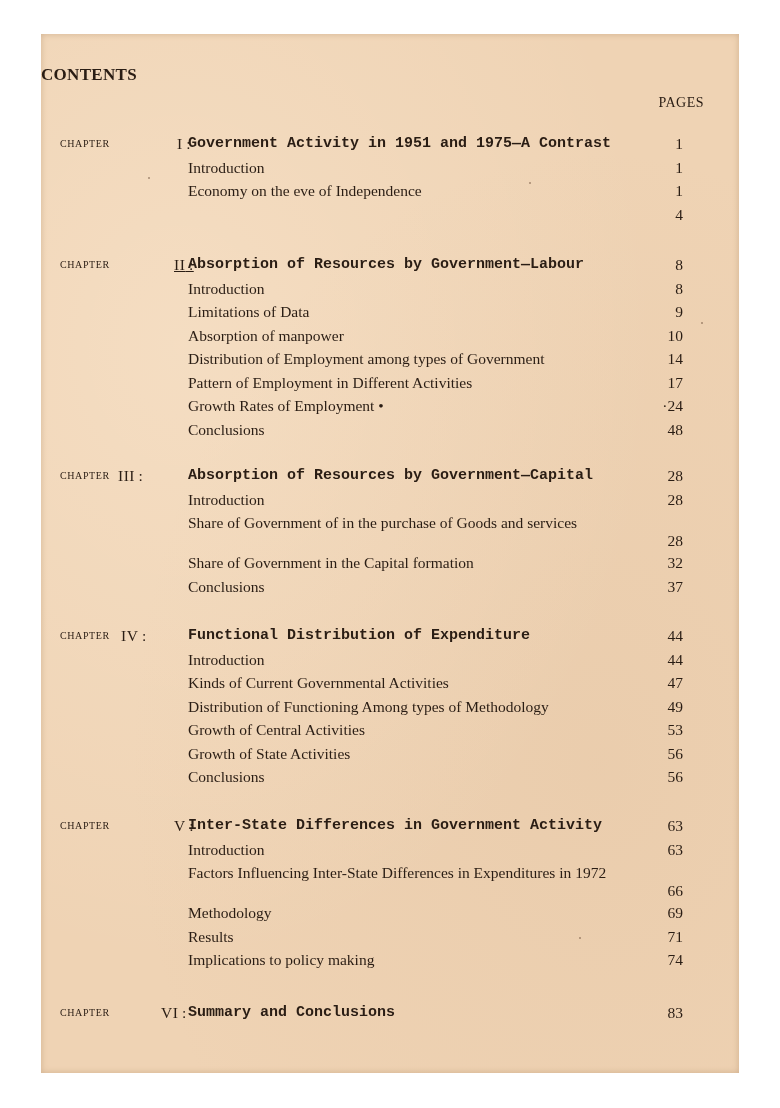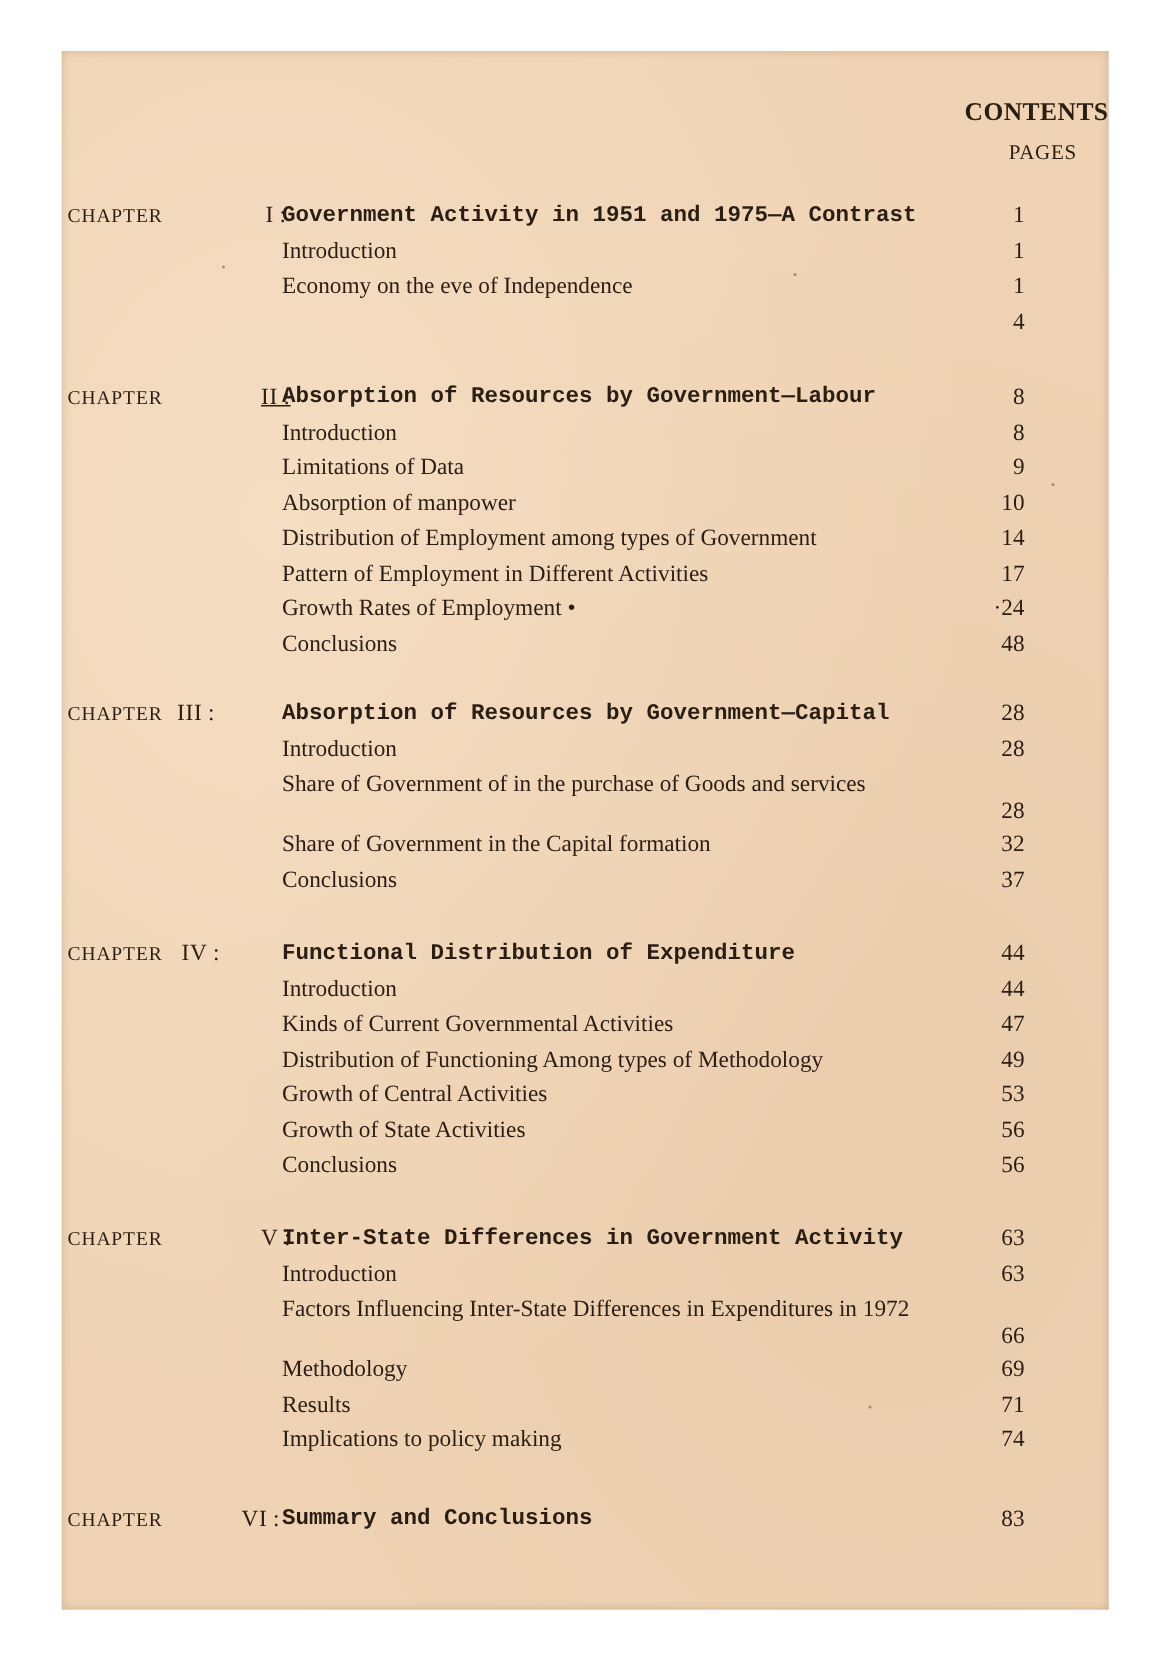--- a/index.html
+++ b/index.html
@@ -25,29 +25,29 @@
         radial-gradient(ellipse at 80% 70%, rgba(200,160,120,0.12), rgba(0,0,0,0) 60%);
       box-shadow: inset 0 0 6px rgba(150,110,70,0.35);
       font-family: "Liberation Serif", "DejaVu Serif", serif;
       color: #2a1d14;
     }
     .title {
       position: absolute;
       top: 31px;
       left: 0;
       width: 100%;
-      text-align: right;
+      text-align: left;
       font-size: 17px;
       font-weight: bold;
       letter-spacing: 0.3px;
     }
     .pages-label {
       position: absolute;
       top: 61px;
-      right: 21px;
+      right: 35px;
       font-size: 14px;
       letter-spacing: 0.5px;
     }
 
     .chapter {
       position: absolute;
       left: 0;
       width: 100%;
     }
     .row {
@@ -57,23 +57,23 @@
       line-height: 23.5px;
       white-space: nowrap;
     }
     .row.two-line {
       height: 40px;
       line-height: 17px;
       white-space: normal;
     }
     .chap-label {
       position: absolute;
-      left: 4px;
+      left: 19px;
       width: 128px;
-      font-size: 13px;
+      font-size: 10px;
       letter-spacing: 0.6px;
     }
     .chap-num {
       position: absolute;
       font-size: 15.5px;
       letter-spacing: 0.5px;
     }
     .entry-text {
       position: absolute;
       left: 147px;

